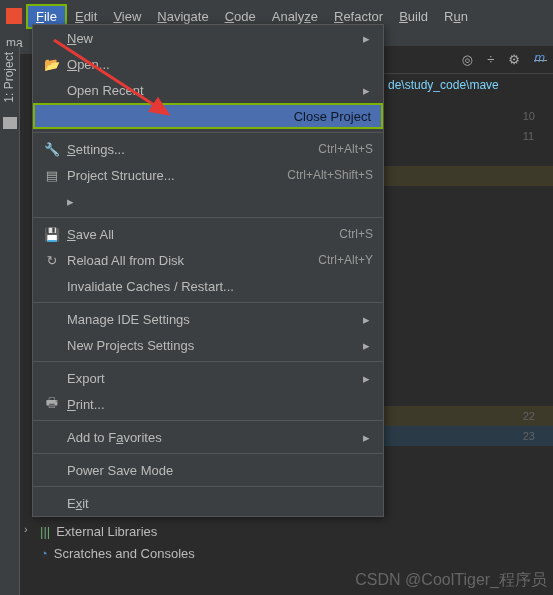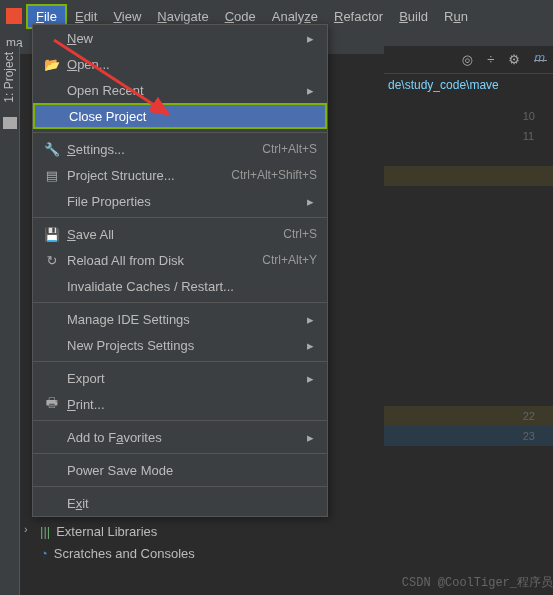--- a/index.html
+++ b/index.html
@@ -6,38 +6,38 @@
   body { width: 553px; height: 595px; background: #2b2b2b; font-family: "Segoe UI", sans-serif; font-size: 13px; color: #bbbbbb; overflow: hidden; position: relative; }
   .menubar { display: flex; align-items: center; height: 24px; background: #3c3f41; padding: 16px 6px; }
   .menubar .logo { width: 16px; height: 16px; background: #e84e31; margin-right: 4px; }
   .menubar .item { padding: 3px 8px; cursor: default; }
   .menubar .item .ul { text-decoration: underline; }
   .menubar .active { border: 2px solid #7cb305; background: #3c6bb8; color: #fff; }
   .topstrip { height: 22px; background: #3c3f41; padding-left: 6px; display:flex; align-items:center; font-size:12px; }
   .sidebar { position: absolute; left: 0; top: 46px; width: 20px; height: 549px; background: #3c3f41; border-right: 1px solid #555; }
   .sidebar .rot { writing-mode: vertical-rl; transform: rotate(180deg); font-size: 12px; padding: 6px 2px; }
   .sidebar .foldericon { width:14px;height:12px;background:#aaa;margin:8px auto; }
-  .dropdown { position: absolute; left: 32px; top: 24px; width: 296px; background: #3c3f41; border: 1px solid #555; box-shadow: 2px 2px 8px rgba(0,0,0,0.4); }
+  .dropdown { position: absolute; left: 32px; top: 24px; width: 352px; background: #3c3f41; border: 1px solid #555; box-shadow: 2px 2px 8px rgba(0,0,0,0.4); }
   .menuitem { display: flex; align-items: center; height: 26px; padding: 0 10px; }
   .menuitem .icon { width: 18px; display:flex; justify-content:center; align-items:center; font-size:13px; color:#aaa; }
   .menuitem .label { flex: 1; padding-left: 6px; }
   .menuitem .label .ul { text-decoration: underline; }
   .menuitem .shortcut { color: #999; font-size: 12px; text-align: right; }
   .menuitem .arrow { width: 10px; margin-left: 6px; color:#aaa; }
-  .menuitem.highlight { background: #4b6eaf; color: #ffffff; border: 2px solid #7cb305; }
+  .menuitem.highlight { background: #4b6eaf; color: #0f172a; border: 2px solid #7cb305; text-align: right; }
   .sep { height: 1px; background: #555; margin: 3px 0; }
   .right { position: absolute; right: 0; top: 46px; width: 169px; height: 549px; background: #2b2b2b; }
   .righttoolbar { height: 28px; display:flex; align-items:center; justify-content:flex-end; gap:14px; padding-right:6px; color:#aaa; border-bottom:1px solid #444; }
   .tab { position:absolute; top:0; right:0; height:26px; padding:4px 6px; color:#5E9AD6; font-style:italic; }
   .breadcrumb { padding: 4px 4px; font-size:12px; color:#7dd3fc; white-space:nowrap; overflow:hidden; }
   .gutter { position:absolute; right:18px; top:106px; font-size:11px; color:#606366; line-height:20px; text-align:left; }
   .bottom { position:absolute; left:40px; top:520px; }
   .bottom .row { display:flex; align-items:center; height:22px; gap:6px; }
   .exp { position:absolute; left:24px; top:523px; color:#aaa; font-size:11px; }
-  .watermark { position:absolute; right:0; bottom:4px; font-size:12px; color:#666;font-family:Liberation Mono, monospace; }
+  .watermark { position:absolute; right:6px; bottom:4px; font-size:16px; color:#666; }
   .arrowline { position:absolute; left:46px; top:36px; width:130px; height:86px; pointer-events:none; }
   .codestripe { position:absolute; right:0; width:169px; height:20px; }
   .ys1 { top:166px; background:#3d3a2a; }
   .ys2 { top:406px; background:#3d3a2a; }
   .bs  { top:426px; background:#2a3b47; }
 </style>
 </head>
 <body>
 
 <div class="menubar">
@@ -120,21 +120,20 @@
       <span class="label"><span class="ul">S</span>ettings...</span>
       <span class="shortcut">Ctrl+Alt+S</span>
     </div>
   <div class="menuitem">
       <span class="icon">▤</span>
       <span class="label">Project Structure...</span>
       <span class="shortcut">Ctrl+Alt+Shift+S</span>
     </div>
   <div class="menuitem">
       <span class="icon"></span>
-      <span class="label">File Properties</span>
       <span class="arrow">▸</span>
     </div>
   <div class="sep"></div>
   <div class="menuitem">
       <span class="icon">💾</span>
       <span class="label"><span class="ul">S</span>ave All</span>
       <span class="shortcut">Ctrl+S</span>
     </div>
   <div class="menuitem">
       <span class="icon">↻</span>

